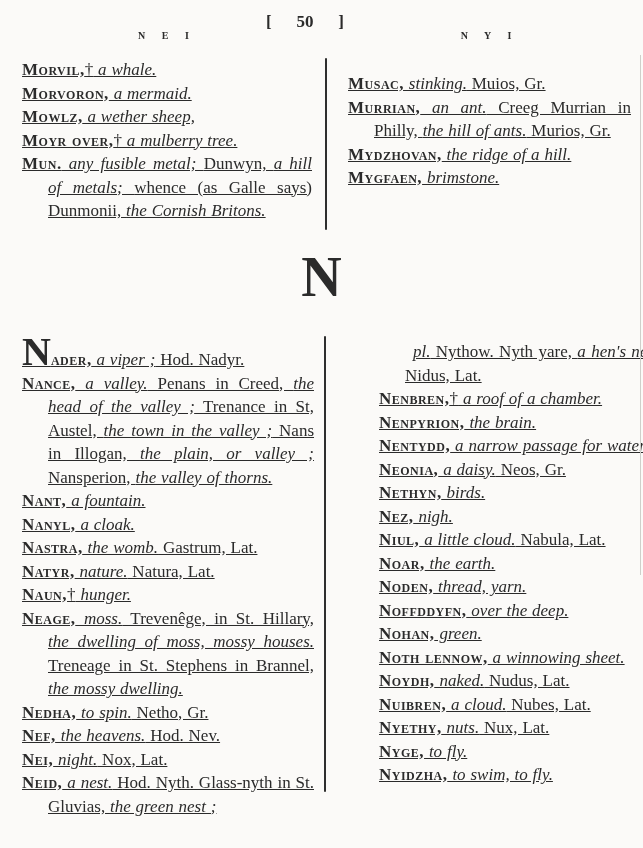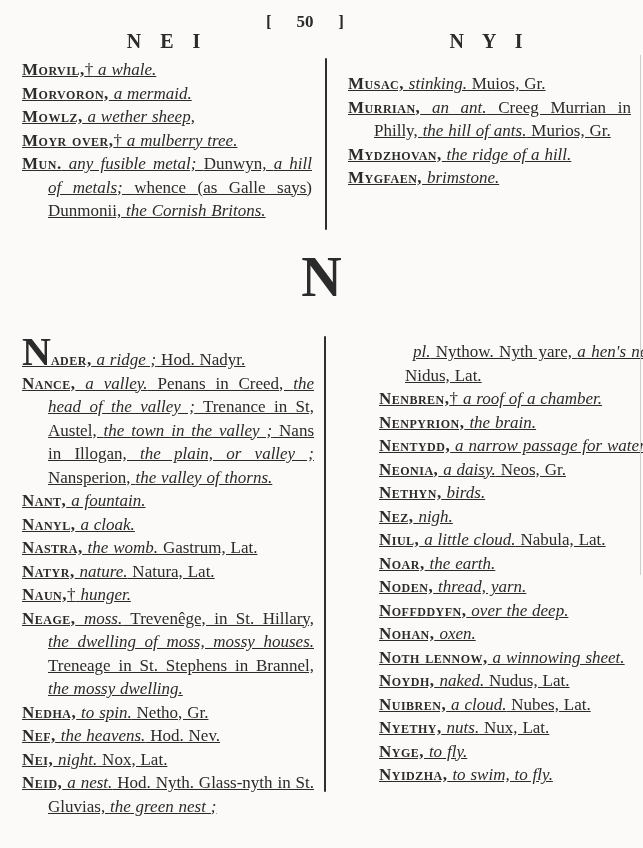--- a/index.html
+++ b/index.html
@@ -3,21 +3,21 @@
 <meta charset="utf-8">
 <style>
   html,body{margin:0;padding:0;background:#e9e7e2;}
   .page{
     position:relative;width:643px;height:848px;margin:0;
     background:var(--paper,#fbfaf8);
     color:var(--ink,#2b2b2b);
     font-family:"Liberation Serif",serif;
     overflow:hidden;
   }
-  .running-head{position:absolute;font-weight:700;font-size:20px;letter-spacing:7px;text-align:center;}
+  .running-head{position:absolute;font-weight:700;font-size:10px;letter-spacing:7px;text-align:center;}
   #rh-left{left:22px;top:30px;width:290px;}
   #rh-right{left:348px;top:30px;width:283px;}
   .pageno{position:absolute;top:12px;left:266px;width:78px;display:flex;justify-content:space-between;font-size:17px;font-weight:600;}
   .section-letter{position:absolute;top:248px;left:0;width:643px;text-align:center;font-size:56px;line-height:58px;font-weight:600;}
   .col{position:absolute;font-size:17px;line-height:23.5px;text-align:justify;word-spacing:0.6px;text-decoration:underline;}
   #col-tl{left:22px;top:58px;width:290px;}
   #col-tr{left:348px;top:58px;width:283px;margin-top:14px;}
   #col-bl{left:22px;top:340px;width:292px;}
   #col-br{left:348px;top:340px;width:284px;margin-left:31px;}
   .entry{padding-left:26px;text-indent:-26px;}
@@ -56,21 +56,21 @@
       <div class="entry"><span class="sc">Musac,</span><span class="it"> stinking.</span><span class="ro"> Muios, Gr.</span></div>
       <div class="entry"><span class="sc">Murrian,</span><span class="it"> an ant.</span><span class="ro"> Creeg Murrian in Philly, </span><span class="it">the hill of ants.</span><span class="ro"> Murios, Gr.</span></div>
       <div class="entry"><span class="sc">Mydzhovan,</span><span class="it"> the ridge of a hill.</span></div>
       <div class="entry"><span class="sc">Mygfaen,</span><span class="it"> brimstone.</span></div>
     </div>
   <div class="divider" id="div-top" style="background: rgb(46, 46, 46);"></div>
 
   <div class="section-letter">N</div>
 
   <div class="col" id="col-bl">
-      <div class="entry"><span class="dropcap">N</span><span class="sc">ader,</span><span class="it"> a ridge ;</span><span class="ro"> Hod. Nadyr.</span></div>
+      <div class="entry"><span class="dropcap">N</span><span class="sc">ader,</span><span class="it"> a viper ;</span><span class="ro"> Hod. Nadyr.</span></div>
       <div class="entry"><span class="sc">Nance,</span><span class="it"> a valley.</span><span class="ro"> Penans in Creed, </span><span class="it">the head of the valley ;</span><span class="ro"> Trenance in St, Austel, </span><span class="it">the town in the valley ;</span><span class="ro"> Nans in Illogan, </span><span class="it">the plain, or valley ;</span><span class="ro"> Nansperion, </span><span class="it">the valley of thorns.</span></div>
       <div class="entry"><span class="sc">Nant,</span><span class="it"> a fountain.</span></div>
       <div class="entry"><span class="sc">Nanyl,</span><span class="it"> a cloak.</span></div>
       <div class="entry"><span class="sc">Nastra,</span><span class="it"> the womb.</span><span class="ro"> Gastrum, Lat.</span></div>
       <div class="entry"><span class="sc">Natyr,</span><span class="it"> nature.</span><span class="ro"> Natura, Lat.</span></div>
       <div class="entry"><span class="sc">Naun,</span><span class="ro">†</span><span class="it"> hunger.</span></div>
       <div class="entry"><span class="sc">Neage,</span><span class="it"> moss.</span><span class="ro"> Trevenêge, in St. Hillary, </span><span class="it">the dwelling of moss, mossy houses.</span><span class="ro"> Treneage in St. Stephens in Brannel, </span><span class="it">the mossy dwelling.</span></div>
       <div class="entry"><span class="sc">Nedha,</span><span class="it"> to spin.</span><span class="ro"> Netho, Gr.</span></div>
       <div class="entry"><span class="sc">Nef,</span><span class="it"> the heavens.</span><span class="ro"> Hod. Nev.</span></div>
       <div class="entry"><span class="sc">Nei,</span><span class="it"> night.</span><span class="ro"> Nox, Lat.</span></div>
@@ -81,21 +81,21 @@
       <div class="entry"><span class="sc">Nenbren,</span><span class="ro">†</span><span class="it"> a roof of a chamber.</span></div>
       <div class="entry"><span class="sc">Nenpyrion,</span><span class="it"> the brain.</span></div>
       <div class="entry"><span class="sc">Nentydd,</span><span class="it"> a narrow passage for waters.</span></div>
       <div class="entry"><span class="sc">Neonia,</span><span class="it"> a daisy.</span><span class="ro"> Neos, Gr.</span></div>
       <div class="entry"><span class="sc">Nethyn,</span><span class="it"> birds.</span></div>
       <div class="entry"><span class="sc">Nez,</span><span class="it"> nigh.</span></div>
       <div class="entry"><span class="sc">Niul,</span><span class="it"> a little cloud.</span><span class="ro"> Nabula, Lat.</span></div>
       <div class="entry"><span class="sc">Noar,</span><span class="it"> the earth.</span></div>
       <div class="entry"><span class="sc">Noden,</span><span class="it"> thread, yarn.</span></div>
       <div class="entry"><span class="sc">Noffddyfn,</span><span class="it"> over the deep.</span></div>
-      <div class="entry"><span class="sc">Nohan,</span><span class="it"> oxen.</span></div>
+      <div class="entry"><span class="sc">Nohan,</span><span class="it"> green.</span></div>
       <div class="entry"><span class="sc">Noth lennow,</span><span class="it"> a winnowing sheet.</span></div>
       <div class="entry"><span class="sc">Noydh,</span><span class="it"> naked.</span><span class="ro"> Nudus, Lat.</span></div>
       <div class="entry"><span class="sc">Nuibren,</span><span class="it"> a cloud.</span><span class="ro"> Nubes, Lat.</span></div>
       <div class="entry"><span class="sc">Nyethy,</span><span class="it"> nuts.</span><span class="ro"> Nux, Lat.</span></div>
       <div class="entry"><span class="sc">Nyge,</span><span class="it"> to fly.</span></div>
       <div class="entry"><span class="sc">Nyidzha,</span><span class="it"> to swim, to fly.</span></div>
     </div>
   <div class="divider" id="div-bottom" style="background: rgb(46, 46, 46);"></div>
 
   <div class="edge-line"></div>

